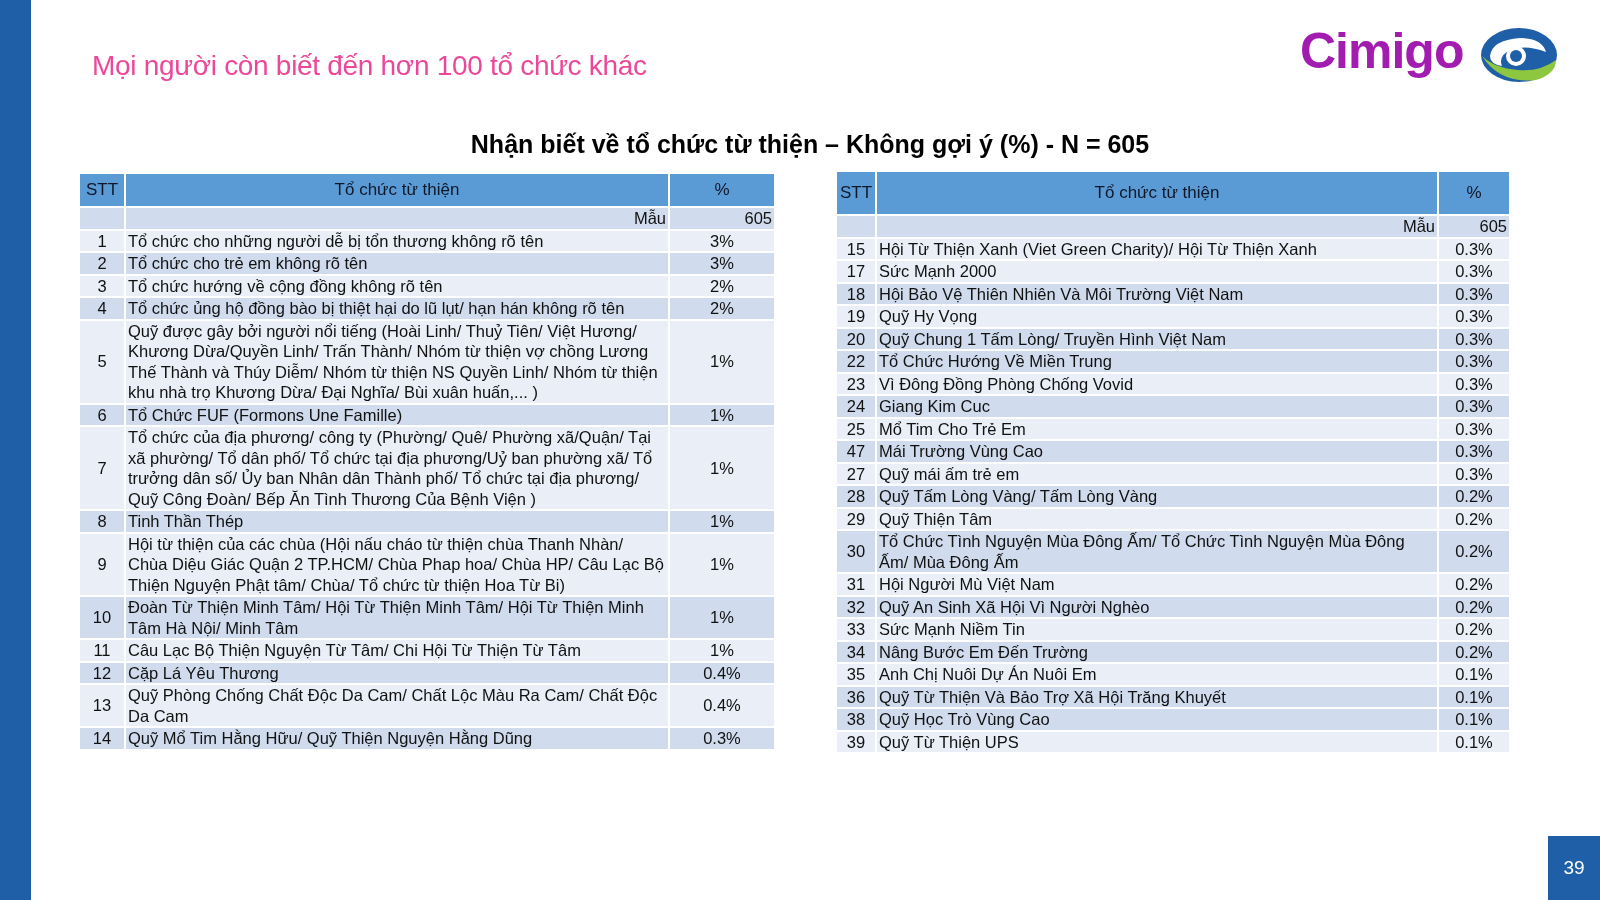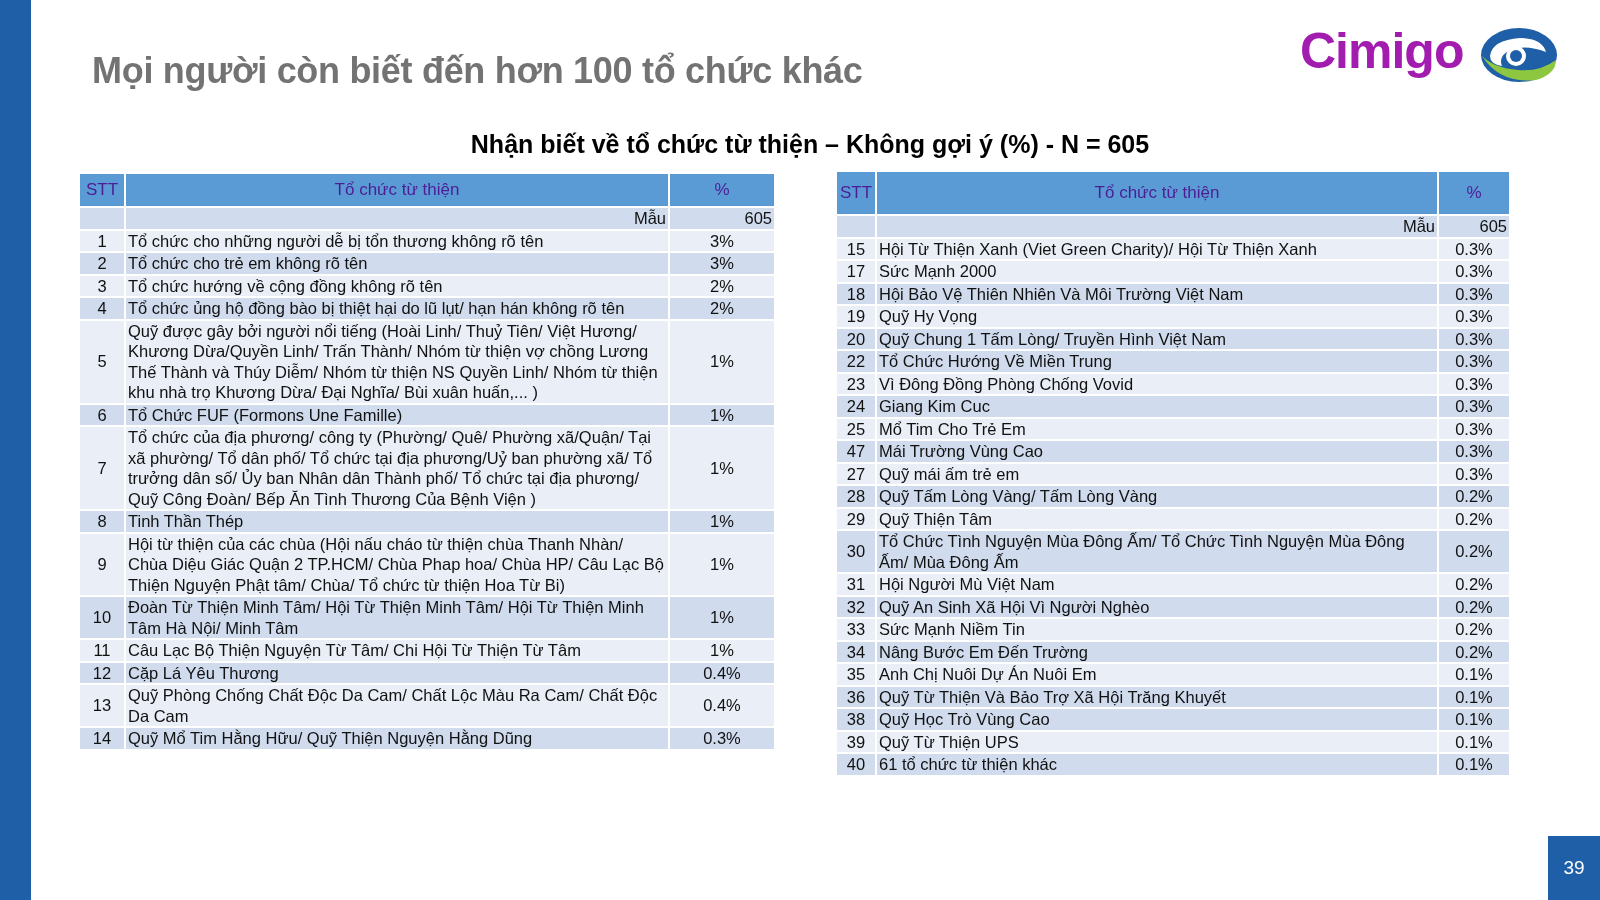--- a/index.html
+++ b/index.html
@@ -8,21 +8,21 @@
     background: #ffffff;
     font-family: "Liberation Sans", sans-serif;
     color: #111;
   }
   .side-bar {
     position: absolute; left: 0; top: 0; width: 31px; height: 900px;
     background: #1f5fa8;
   }
   .slide-title {
     position: absolute; left: 92px; top: 50px;
-    font-size: 36px; font-weight: bold; color: #737373;
+    font-size: 28px; font-weight: normal; color: #ec4899;
     letter-spacing: -0.3px;
     white-space: nowrap;
   }
   .logo {
     position: absolute; left: 1300px; top: 20px; width: 270px; height: 70px;
   }
   .logo-text {
     position: absolute; left: 0; top: 2px;
     font-size: 50px; font-weight: bold; color: #a21caf;
     letter-spacing: -1px;
@@ -31,21 +31,21 @@
   .subtitle {
     position: absolute; left: 0; width: 1600px; top: 130px;
     text-align: center; font-size: 25px; font-weight: bold; color: #000;
     padding-left: 20px; box-sizing: border-box;
   }
   table.tbl {
     position: absolute; border-collapse: separate; border-spacing: 2px;
     font-size: 16.5px; color: #111;
   }
   table.tbl th {
-    background: #5b9bd5; color: #4c1d95; font-weight: normal;
+    background: #5b9bd5; color: #0f172a; font-weight: normal;
     font-size: 17px; text-align: center;
   }
   table.tbl td { padding: 0 2px; line-height: 20.5px; }
   table.tbl tr.sample td { background: #d0dcee; font-weight: normal; text-align: right; }
   table.tbl tr.odd td { background: #e9eef7; }
   table.tbl tr.even td { background: #d0dcee; }
   table.tbl td.stt { text-align: center; width: 40px; }
   table.tbl td.pct { text-align: center; }
   table.tbl tr.sample td.blank { background: #d0dcee; }
 
@@ -288,21 +288,16 @@
       <tr class="even">
         <td class="stt">38</td>
         <td>Quỹ Học Trò Vùng Cao</td>
         <td class="pct">0.1%</td>
       </tr>
       <tr class="odd">
         <td class="stt">39</td>
         <td>Quỹ Từ Thiện UPS</td>
         <td class="pct">0.1%</td>
       </tr>
-      <tr class="even">
-        <td class="stt">40</td>
-        <td>61 tổ chức từ thiện khác</td>
-        <td class="pct">0.1%</td>
-      </tr>
     </tbody>
 </table>
 
 <div class="page-num">39</div>
 
 </body></html>

